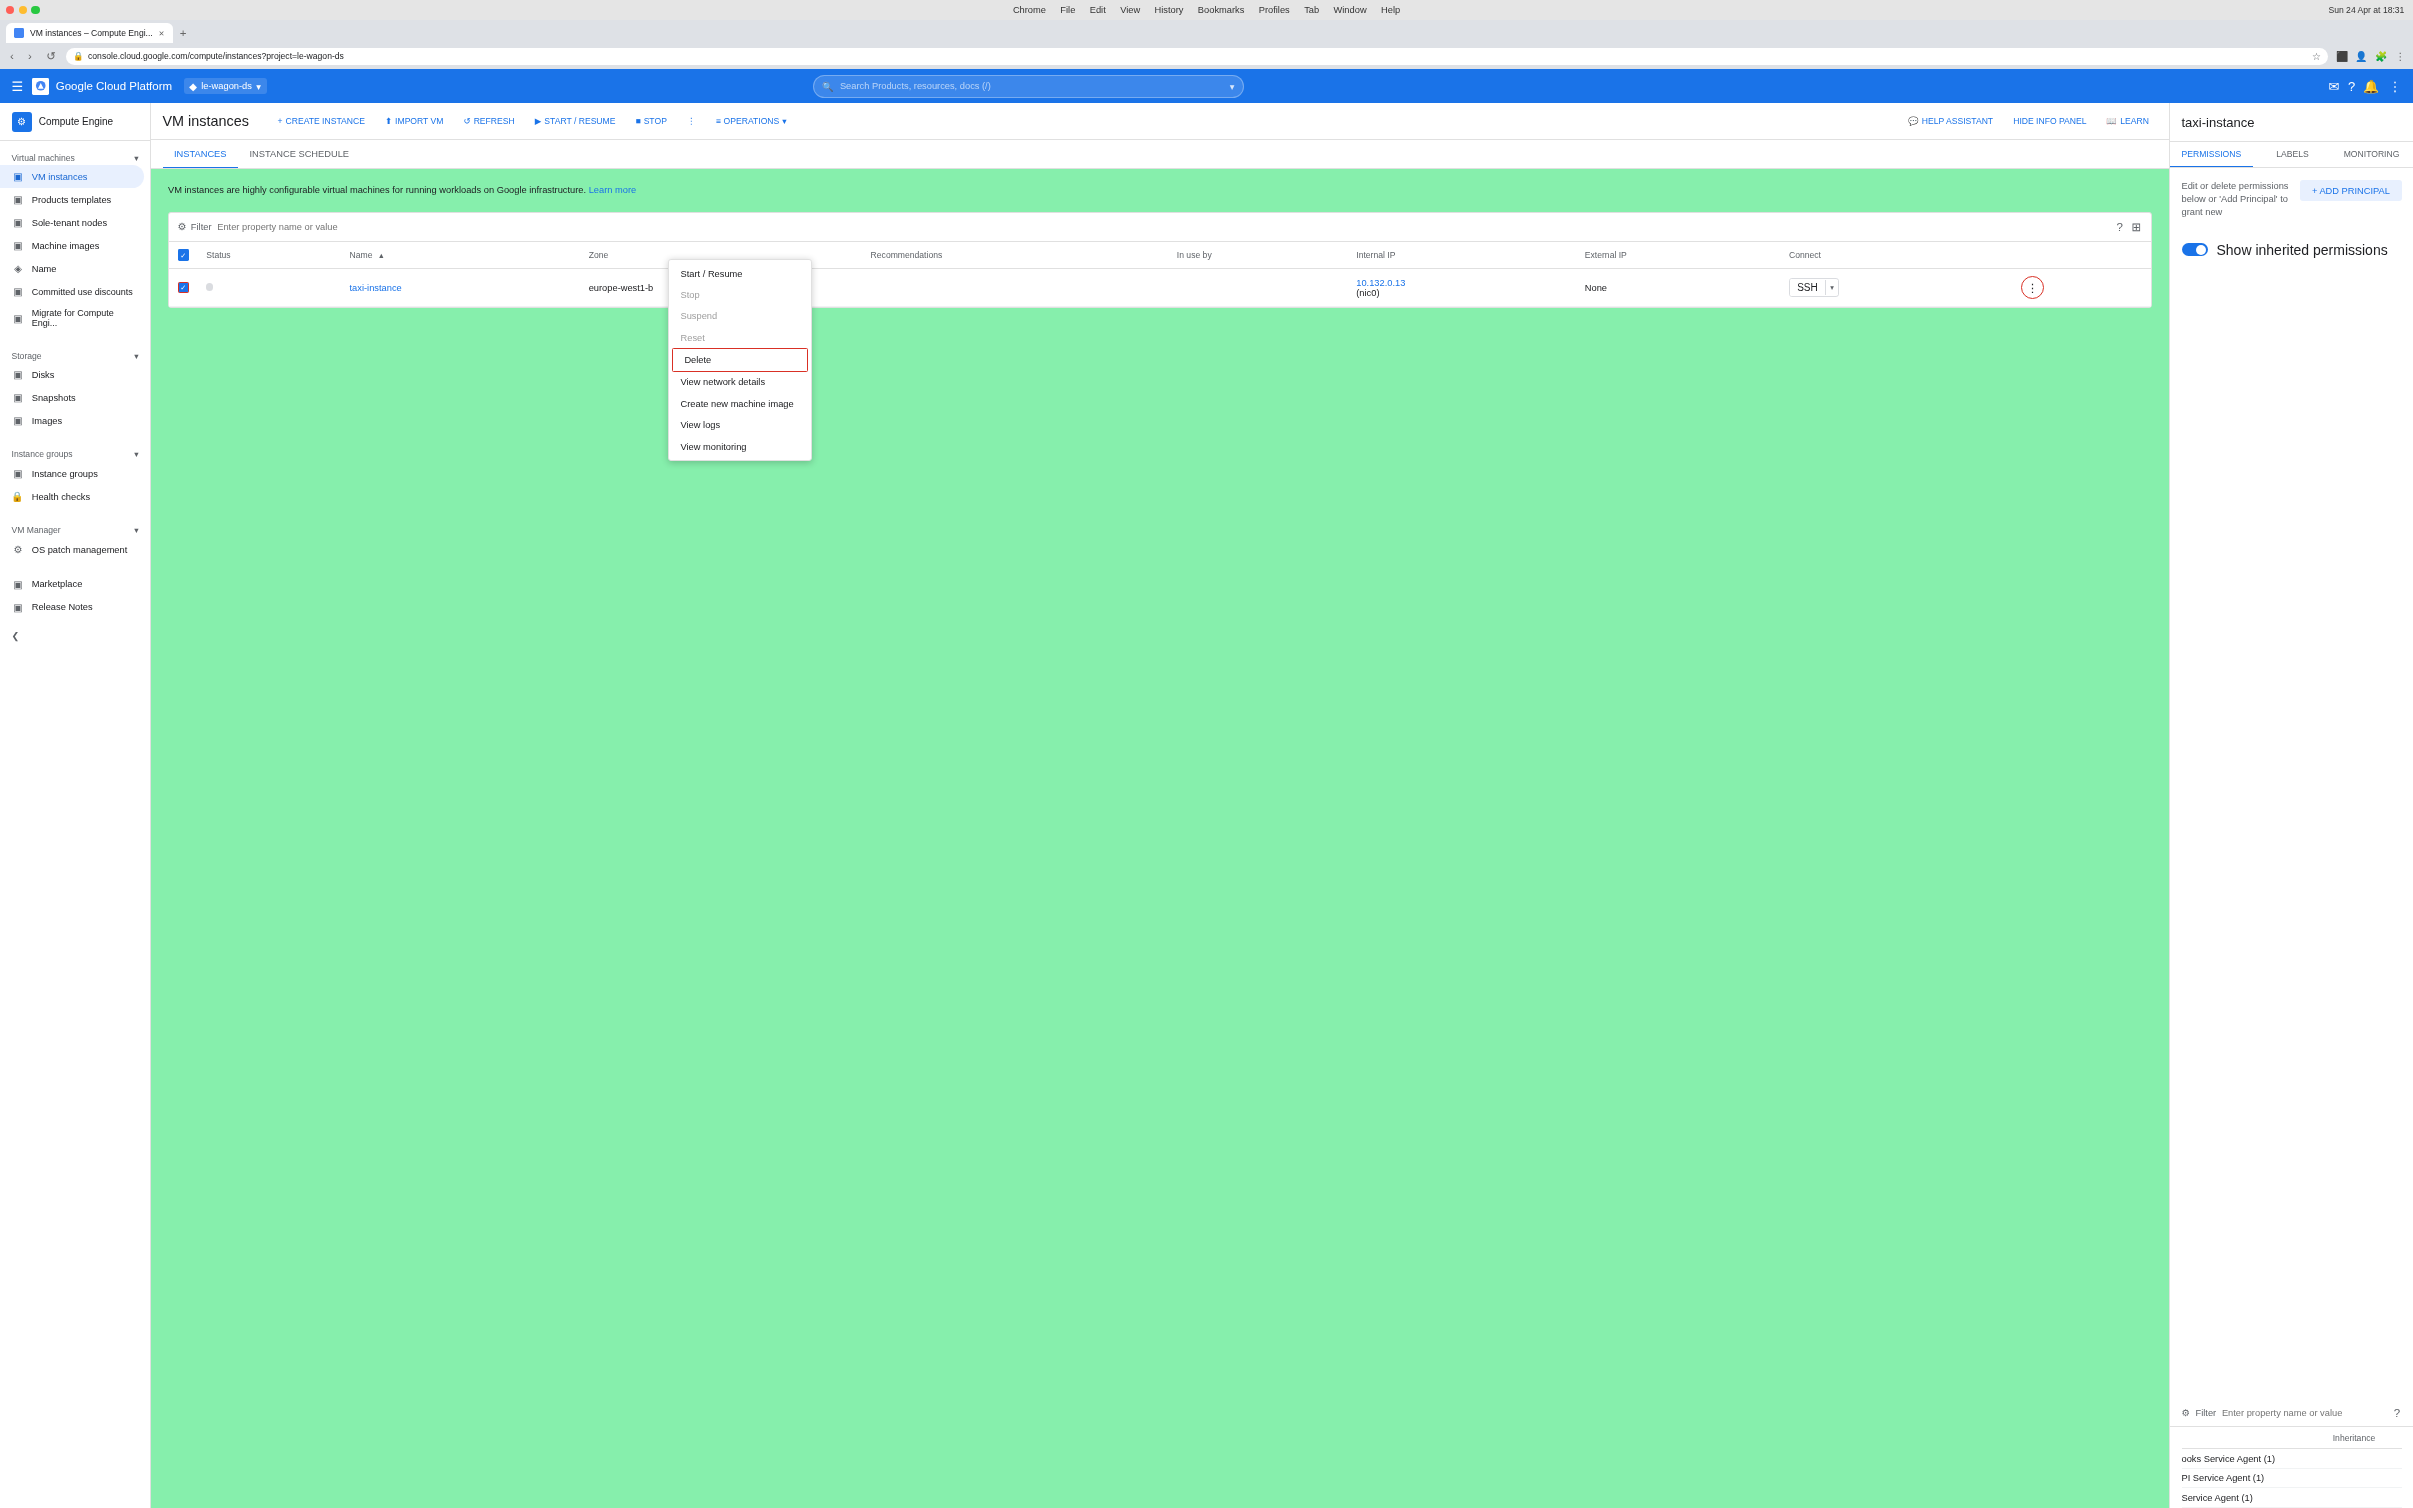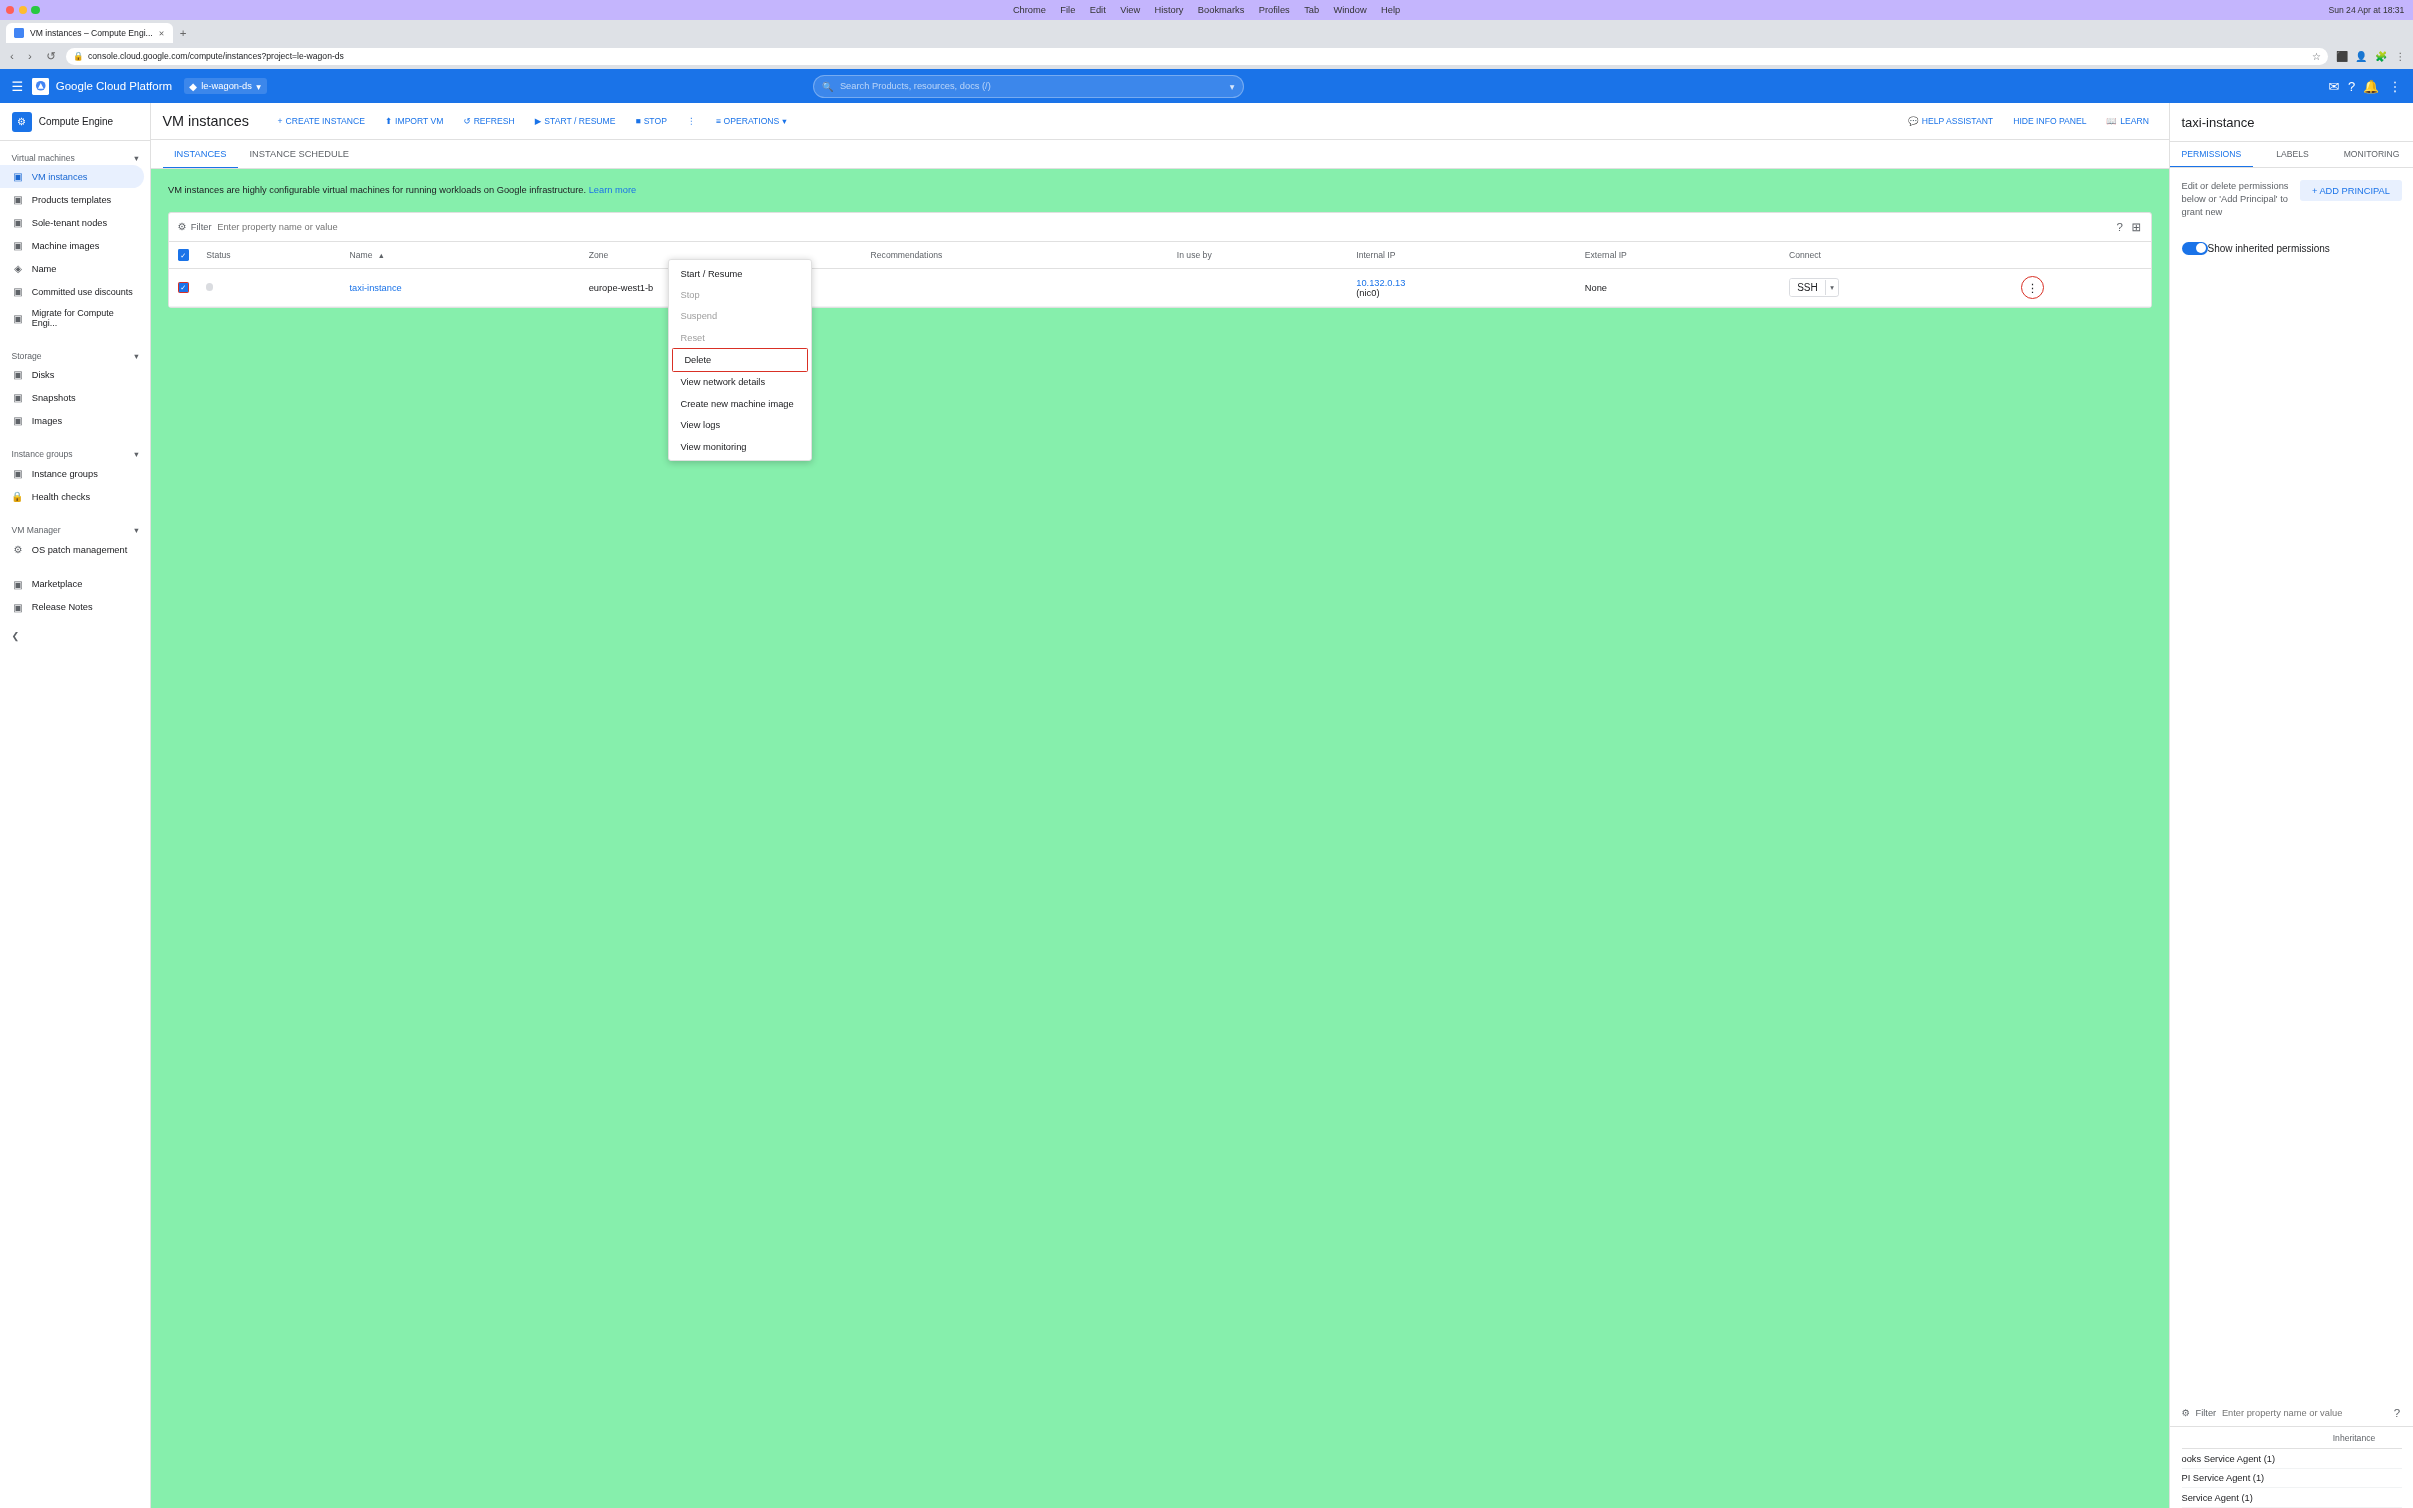--- a/index.html
+++ b/index.html
@@ -1,21 +1,21 @@
 <!DOCTYPE html>
 <html style="font-size:11.5px"><head>
   <meta charset="utf-8">
   <style>
     * { box-sizing: border-box; margin: 0; padding: 0; }
     body { font-family: 'Google Sans', Arial, sans-serif; font-size: 9.3px; background: #f8f9fa; color: #202124; overflow: hidden; }
 
     
     .mac-titlebar {
       height: 20px;
-      background: #c4b5fd;
+      background: #e5e5e5;
       display: flex;
       align-items: center;
       padding: 0 5.7px;
       gap: 4.3px;
       position: relative;
     }
     .mac-btn { width: 8.6px; height: 8.6px; border-radius: 50%; }
     .mac-close { background: #ff5f57; }
     .mac-min { background: #febc2e; }
     .mac-max { background: #28c840; }
@@ -365,23 +365,23 @@
       border: none;
       border-radius: 2.9px;
       font-size: 9.3px;
       font-weight: 500;
       cursor: pointer;
       white-space: nowrap;
     }
     .show-inherited {
       display: flex;
       align-items: center;
-      gap: 0;
+      gap: 9px;
       margin-top: 11.5px;
-      font-size: 10px;
+      font-size: 14px;
       color: #202124;
     }
     .toggle-switch {
       width: 26px;
       height: 13px;
       background: #1a73e8;
       border-radius: 6.5px;
       position: relative;
       cursor: pointer;
     }

